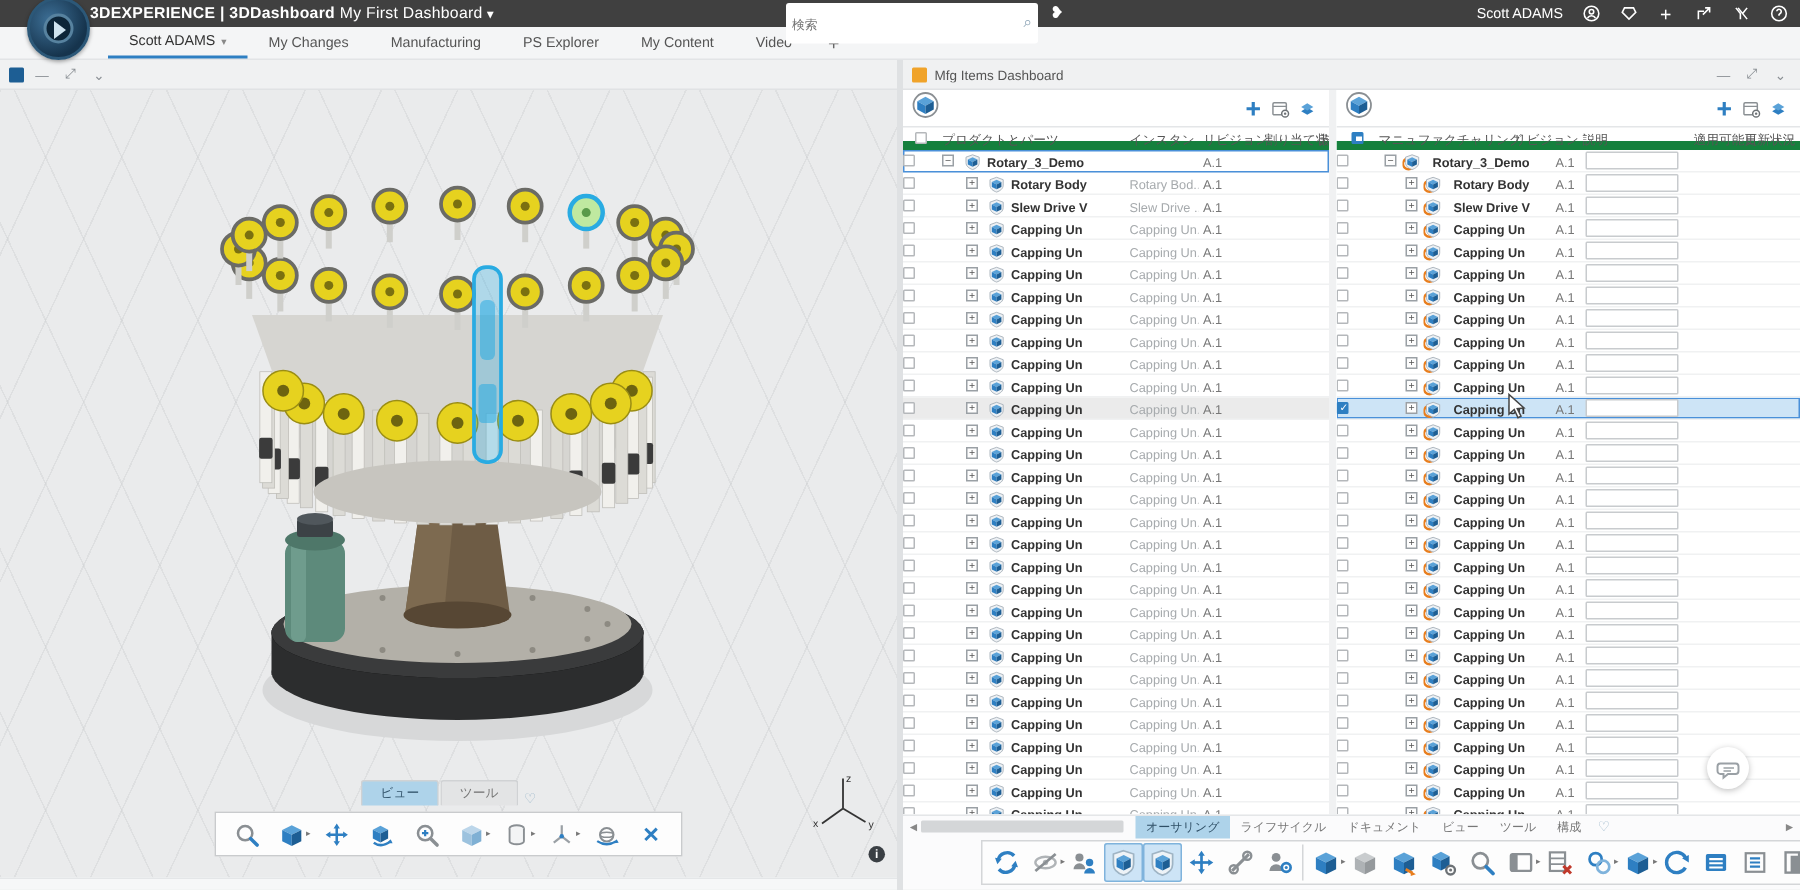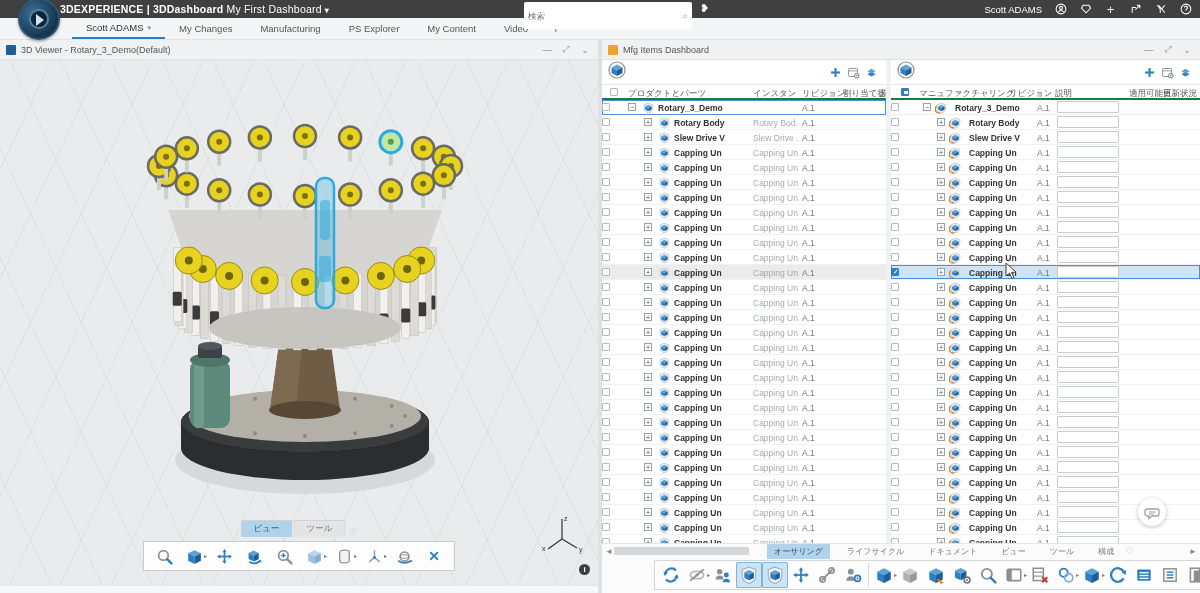--- a/index.html
+++ b/index.html
@@ -76,21 +76,21 @@
   #mfg { left:602px; top:40px; width:598px; height:553px; }
   .panes { position:absolute; left:0; top:20px; right:0; bottom:50px; display:flex; }
   .pane { position:relative; background:#fff; overflow:hidden; }
   .pane.left  { width:289px; border-right:5px solid #f0f1f2; }
   .pane.right { flex:1; }
   .pane-tools { height:24px; display:flex; align-items:center; padding:0 6px; }
   .big-cube { margin-right:auto; }
   .pt-ic { width:18px; height:16px; display:flex; align-items:center; justify-content:center; cursor:pointer; }
   .pt-ic svg { width:13px; height:13px; }
 
-  .thead { height:16px; border-top:1px solid #e4e6e8; border-bottom:2px solid #15803d;
+  .thead { height:16px; border-top:1px solid #e4e6e8; border-bottom:6px solid #15803d;
     position:relative; font-size:8.5px; color:#555;font-family:Liberation Serif, serif; }
   .thead span { position:absolute; top:3px; white-space:nowrap; overflow:hidden; }
   .rows { position:absolute; left:0; right:0; top:40px; bottom:0; overflow:hidden; }
   .trow { position:relative; height:15px; border-bottom:1px solid #f0f1f2; font-size:8.5px; }
   .trow.selected-outline { outline:1.5px solid #4a90d9; outline-offset:-1.5px; }
   .trow.gray-hl { background:#ebebeb; }
   .trow.blue-hl { background:#cde4f6; box-shadow:inset 0 0 0 1px #4a90d9; }
   .cb { position:absolute; top:3px; width:8px; height:8px; border:1px solid #b5b8bb; background:#fff; border-radius:1px; }
   .cb.checked { background:#2e7fc2; border-color:#2e7fc2; }
   .cb.checked::after { content:"✓"; color:#fff; font-size:7px; position:absolute; left:1px; top:-1px; }
@@ -115,21 +115,21 @@
   .pane.right .c-desc { left:166px; width:62px; }
   .pane.right .h-col1 { left:28px; } .pane.right .h-col3 { left:118px; }
   .pane.right .h-col5 { left:164px; } .pane.right .h-col6 { left:238px; } .pane.right .h-col7 { left:272px; }
 
   
   .m-bottom { position:absolute; left:0; bottom:0; width:100%; height:50px; background:#fbfbfc; border-top:1px solid #e4e6e8; }
   .scroll-tab-row { position:relative; height:14px; }
   .sc-arrow { position:absolute; top:3px; font-size:8px; color:#888; cursor:pointer; }
   .sc-thumb { position:absolute; left:12px; top:3px; width:135px; height:8px; background:#d4d6d8; border-radius:1px; cursor:pointer; }
   .b-tabs { position:absolute; left:155px; top:0; display:flex; align-items:center; height:14px; }
-  .b-tab { font-size:8px; color:#777; padding:2px 7px; cursor:pointer; white-space:nowrap;margin-left:10px; }
+  .b-tab { font-size:8px; color:#777; padding:2px 7px; cursor:pointer; white-space:nowrap; }
   .b-tab.active { background:#aed3ea; color:#2f4f66; }
   .b-heart { font-size:9px; color:#9ab6c9; margin-left:4px; cursor:pointer; }
   .m-toolbar { position:absolute; left:52px; top:16px; display:flex; align-items:center;
     border:1px solid #d4d6d8; background:#fdfdfd; padding:1px 3px; }
   .mt-btn { width:26px; height:26px; display:flex; align-items:center; justify-content:center; position:relative; cursor:pointer; border-radius:2px; }
   .mt-btn svg { width:18px; height:18px; }
   .mt-btn.on { background:#cde4f6; box-shadow:inset 0 0 0 1px #7fb3dc; }
   .mt-btn .dd { position:absolute; right:0px; bottom:10px; font-size:6px; color:#777; }
   .mt-sep { width:1px; height:24px; background:#d4d6d8; margin:0 2px; }
 
@@ -364,21 +364,20 @@
       <div class="mtab">PS Explorer</div>
       <div class="mtab">My Content</div>
       <div class="mtab">Video</div>
     </div>
   <div class="mtab-add">+</div>
 </div>
 
 <div class="widget" id="viewer">
   <div class="w-head">
     <span class="w-ic" style="background:#1d5e94"></span>
-    <span class="w-title">3D Viewer - Rotary_3_Demo(Default)</span>
     <span class="w-btn">—</span>
     <span class="w-btn">⤢</span>
     <span class="w-btn">⌄</span>
   </div>
   <div class="viewport">
     <svg id="machine" width="598" height="525" viewBox="0 0 598 525">
         <ellipse cx="305" cy="400" rx="130" ry="34" fill="#d7d8d9"></ellipse>
         <ellipse cx="305" cy="388" rx="124" ry="32" fill="#2c2d2e"></ellipse>
         <rect x="181" y="360" width="248" height="30" fill="#2c2d2e"></rect>
         <ellipse cx="305" cy="362" rx="124" ry="30" fill="#34septem"></ellipse>

